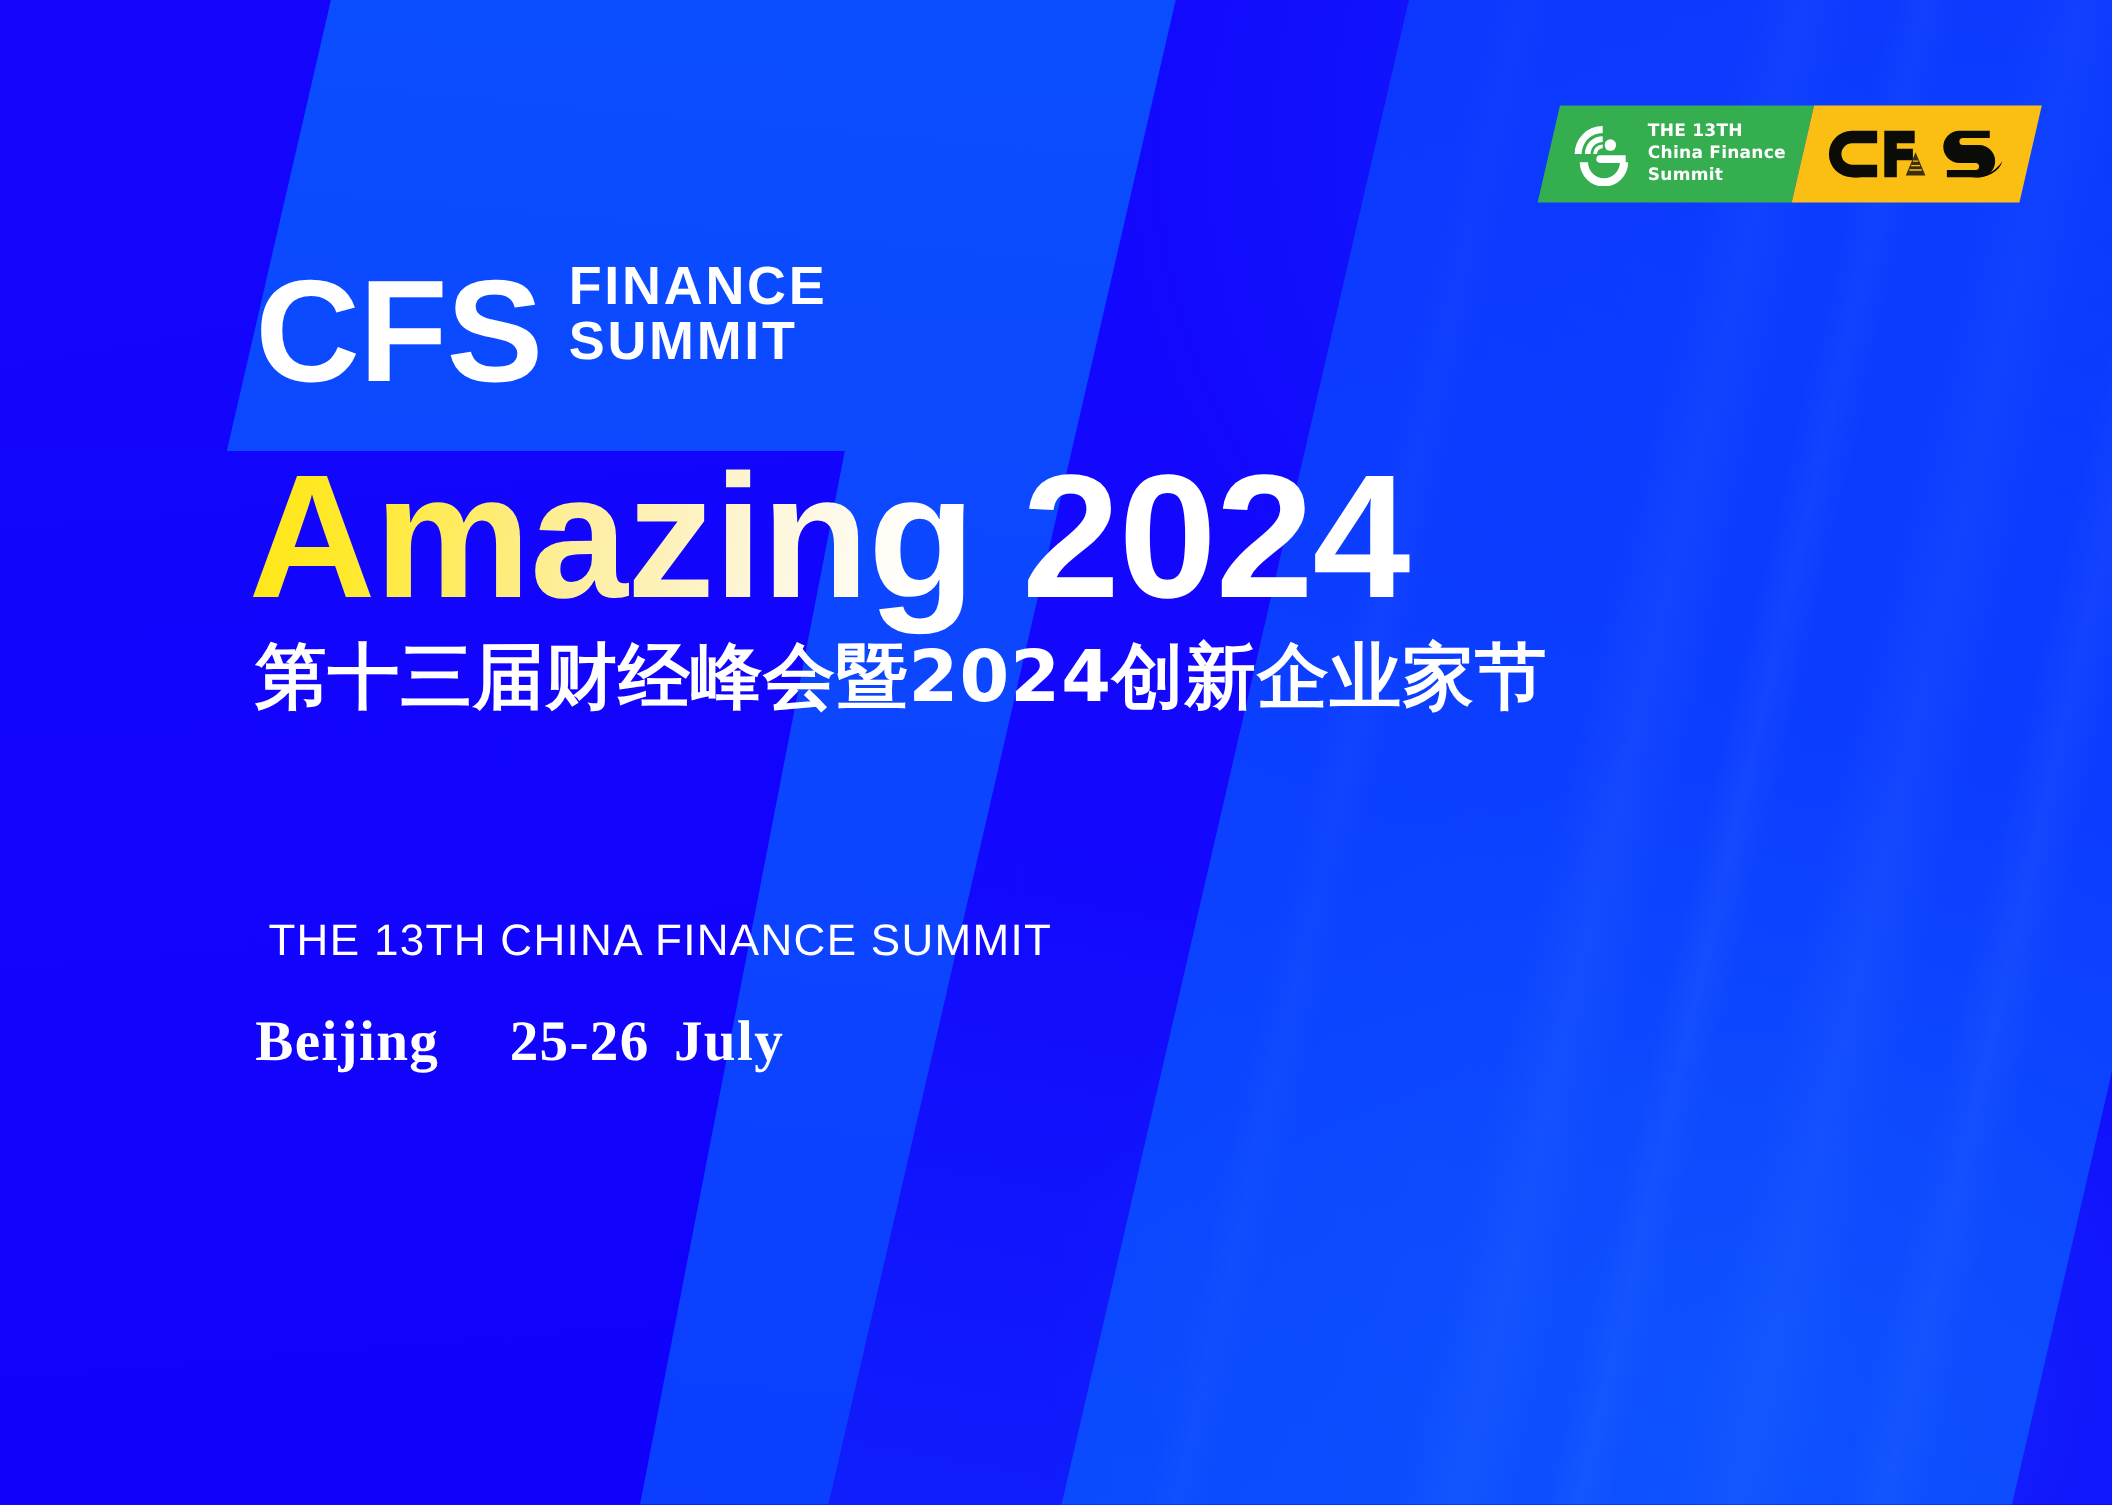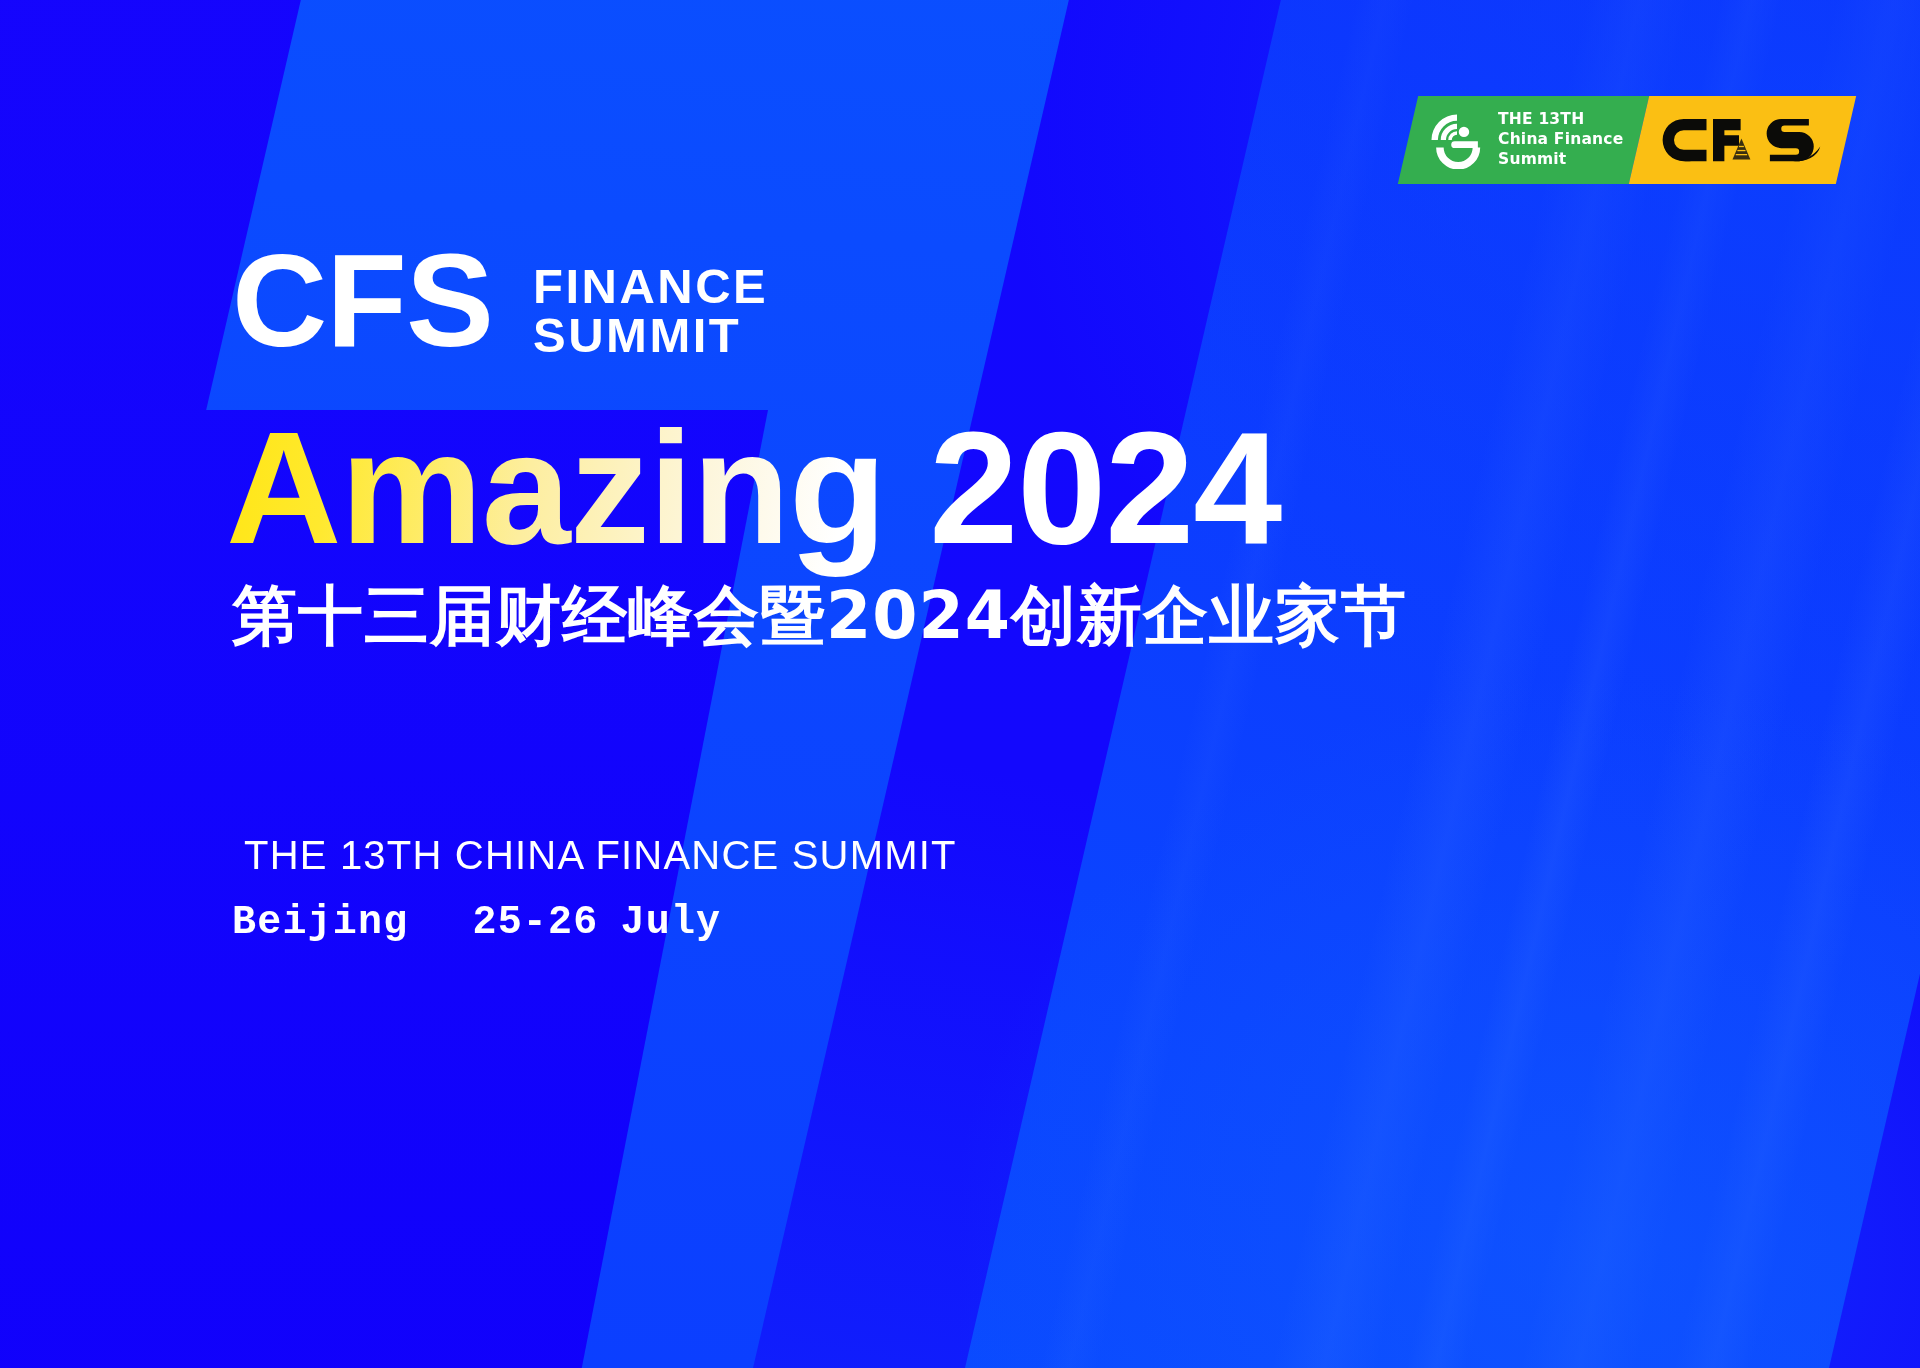--- a/index.html
+++ b/index.html
@@ -144,22 +144,22 @@
     position: absolute;
     left: 232px;
     top: 0;
     width: 1500px;
   }
   .lockup {
     position: absolute;
     top: 236px;
     left: 0;
     display: flex;
-    align-items: flex-end;
-    gap: 40px;
+    align-items: flex-start;
+    gap: 24px;
   }
   .cfs-big {
     color: #ffffff;
     font-family: "Liberation Sans", sans-serif;
     font-size: 132px;
     font-weight: 700;
     line-height: .92;
     letter-spacing: -1px;
     margin-top: 4px;
   }
@@ -213,26 +213,26 @@
   .footer-en {
     font-family: "Liberation Sans", sans-serif;
     font-size: 40px;
     font-weight: 400;
     letter-spacing: 1.2px;
     line-height: 1.45;
     white-space: nowrap;
     margin-left: 12px;
   }
   .footer-when {
-    font-family: Liberation Mono, monospace;
-    font-size: 40px;
+    font-family: Liberation Serif, serif;
+    font-size: 52px;
     font-weight: 700;
     letter-spacing: 1.2px;
     line-height: 1.45;
-    margin-top: 10px;
+    margin-top: 26px;
     white-space: nowrap;
   }
   .gap-lg { display: inline-block; width: 64px; }
   .gap-sm { display: inline-block; width: 22px; }
 </style>
 </head>
 <body>
 
 <div id="poster">
 

